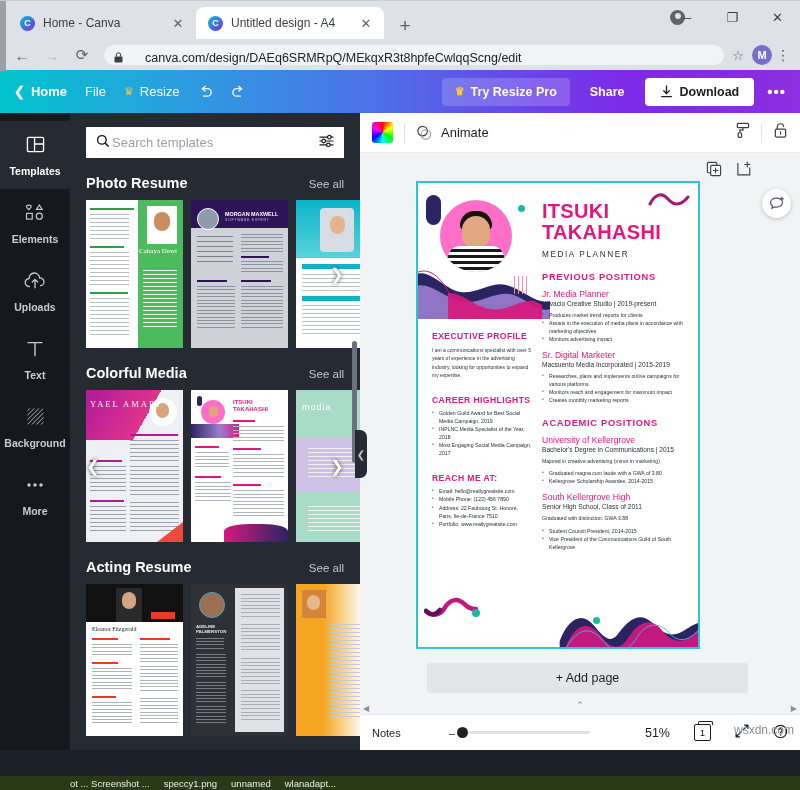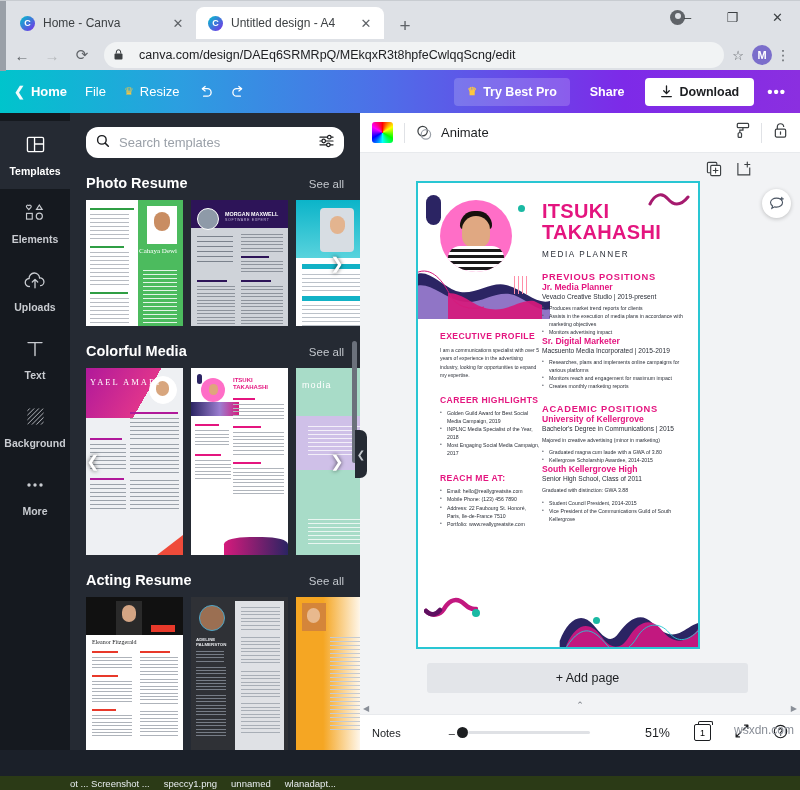--- a/index.html
+++ b/index.html
@@ -58,22 +58,22 @@
   }
   .profile-dot::after {
     content:''; position:absolute; left:4.5px; top:2.5px;
     width:6px;height:6px;border-radius:50%;background:#dee1e6;
   }
 
   .omnibar { height: 32px; display: flex; align-items: center; padding: 0 8px; gap: 2px; }
   .nav-btn { width: 28px; text-align: center; font-size: 15px; color: #5f6368; }
   .nav-btn.dim { color: #b5b8bb; }
   .urlbox {
-    flex: 1 1 auto; height: 26px; background: #f1f3f4; border-radius: 13px;
-    display: flex; align-items: center; padding: 0 10px; gap: 16px;
+    flex: 1 1 auto; height: 20px; background: #f1f3f4; border-radius: 13px;
+    display: flex; align-items: flex-end; padding: 0 10px; gap: 22px;
     margin: 0 6px; font-size: 12.5px; color: #202124;
   }
   .lock { font-size: 10px; color: #3c4043; }
   .star { font-size: 13px; color: #5f6368; }
   .avatar-m {
     width: 20px; height: 20px; border-radius: 50%; background: #7b6ecb;
     color: #fff; font-size: 11px; font-weight: bold;
     display: flex; align-items: center; justify-content: center; margin-left: 6px;
   }
   .kebab { font-size: 14px; color: #5f6368; width: 18px; text-align: center; letter-spacing: 0; }
@@ -117,38 +117,38 @@
   .rail-item.active { background: #252a33; border-radius: 0; color: #fff; }
   .rail-gicon { height: 22px; display: flex; align-items: center; justify-content: center; }
 
   
   .panel {
     width: 290px; flex: 0 0 290px; background: #252a33;
     position: relative; overflow: hidden; padding: 14px 0 0 0;
   }
   .searchrow { padding: 0 16px 0 16px; }
   .searchbox {
-    background: #fff; border-radius: 12px; height: 31px;
-    display: flex; align-items: center; padding: 0 10px; gap: 9px;
+    background: #fff; border-radius: 0; height: 31px;
+    display: flex; align-items: center; padding: 0 10px; gap: 2px;
   }
   .searchbox input {
     border: 0; outline: 0; flex: 1 1 auto; font-size: 13px;
     color: #4b5563; font-family: "Liberation Sans", sans-serif; background: transparent;
   }
   .searchbox input::placeholder { color: #9aa0a8; }
   .sec { margin-top: 17px; padding: 0 16px; }
   .sec-head { display: flex; align-items: baseline; justify-content: space-between; }
   .sec-title { color: #fff; font-size: 14.5px; font-weight: 700; }
   .see-all { color: #c3c7cd; font-size: 11.5px; }
   .thumbs { display: flex; gap: 8px; margin-top: 9px; position: relative; }
   .thumb {
-    width: 97px; height: 126px; background: #fff; flex: 0 0 97px;
+    width: 97px; height: 148px; background: #fff; flex: 0 0 97px;
     overflow: hidden; position: relative; font-size: 3px;
   }
-  .thumb.tall { height: 187px; }
+  .thumb.tall { height: 152px; }
   .arrow {
     position: absolute; top: 50%; transform: translateY(-50%);
     width: 22px; height: 22px; color: #fff; font-size: 16px;
     display: flex; align-items: center; justify-content: center;
     text-shadow: 0 0 4px rgba(0,0,0,.7);
   }
   .arrow.right { right: -4px; }
   .arrow.left { left: -4px; }
 
   .scroll-track {
@@ -209,28 +209,28 @@
   .dot-pink-grid { position: absolute; left: 96px; top: 93px; width: 16px; height: 18px;
     background: repeating-linear-gradient(90deg, #ff8fa8 0 1.5px, transparent 1.5px 4px); }
   .wave-left { position: absolute; left: -4px; top: 80px; width: 136px; height: 56px; }
   .res-bottom-wave { position: absolute; left: 0; bottom: 0; width: 100%; height: 72px; }
   .squiggle-bl { position: absolute; left: 6px; bottom: 30px; width: 54px; height: 24px; }
 
   .res-right { position: absolute; left: 124px; top: 18px; right: 12px; }
   .r-name { color: #e4157f; font-size: 20px; font-weight: 700; line-height: 1.05; letter-spacing: .3px; }
   .r-role { color: #2b2f38; font-size: 8.2px; letter-spacing: 1.6px; margin-top: 7px; }
   .r-h2 { color: #e4157f; font-size: 9.3px; font-weight: 700; letter-spacing: .7px; margin-top: 13px; }
-  .r-h3 { color: #e4157f; font-size: 8.6px; font-weight: 700; }
+  .r-h3 { color: #e4157f; font-size: 8.6px; font-weight: 400; margin-top: 7px; }
   .r-sub { color: #2b2f38; font-size: 6.6px; margin-top: 1px; }
   .r-note { color: #2b2f38; font-size: 5.2px; margin-top: 5px; line-height: 1.5; }
   .r-ul { list-style: none; margin-top: 4px; }
   .r-ul li { color: #2b2f38; font-size: 5.2px; line-height: 1.55; padding-left: 7px; position: relative; }
   .r-ul li::before { content: "•"; position: absolute; left: 0; font-size: 5px; color: #5a5f69; }
 
-  .res-col-left { position: absolute; left: 22px; top: 148px; width: 100px; }
+  .res-col-left { position: absolute; left: 14px; top: 148px; width: 100px; }
   .rcl-h { color: #e4157f; font-size: 8.6px; font-weight: 700; letter-spacing: .4px; }
   .rcl-p { color: #2b2f38; font-size: 5px; line-height: 1.65; margin-top: 5px; }
 
   .addpage-wrap { position: absolute; left: 56px; top: 510px; width: 332px; padding-left: 11px; }
   .addpage {
     height: 30px; background: #e3e5e9; border-radius: 3px;
     display: flex; align-items: center; justify-content: center;
     font-size: 12.5px; color: #1c1e21;
   }
 
@@ -341,21 +341,21 @@
     <div class="cb-item light">
       <svg width="15" height="15" viewBox="0 0 16 16">
           <path d="M11 5H6a4 4 0 000 8h4" stroke="#fff" stroke-width="1.4" fill="none" stroke-linecap="round"></path>
           <path d="M8.4 2.6L11.4 5l-3 2.4" stroke="#fff" stroke-width="1.4" fill="none" stroke-linecap="round" stroke-linejoin="round"></path>
         </svg>
     </div>
   </div>
   <div class="cb-right">
     <div class="btn-pro">
       <span class="crown">♛</span>
-      <span>Try Best Pro</span>
+      <span>Try Resize Pro</span>
     </div>
     <div class="btn-share">Share</div>
     <div class="btn-download">
       <svg width="13" height="14" viewBox="0 0 14 15">
           <path d="M7 1v8M4 6.2L7 9.3l3-3.1" stroke="#1c1e21" stroke-width="1.4" fill="none" stroke-linecap="round" stroke-linejoin="round"></path>
           <path d="M1.8 12.4h10.4" stroke="#1c1e21" stroke-width="1.4" stroke-linecap="round"></path>
         </svg>
       <span>Download</span>
     </div>
     <div class="btn-more-top">•••</div>

